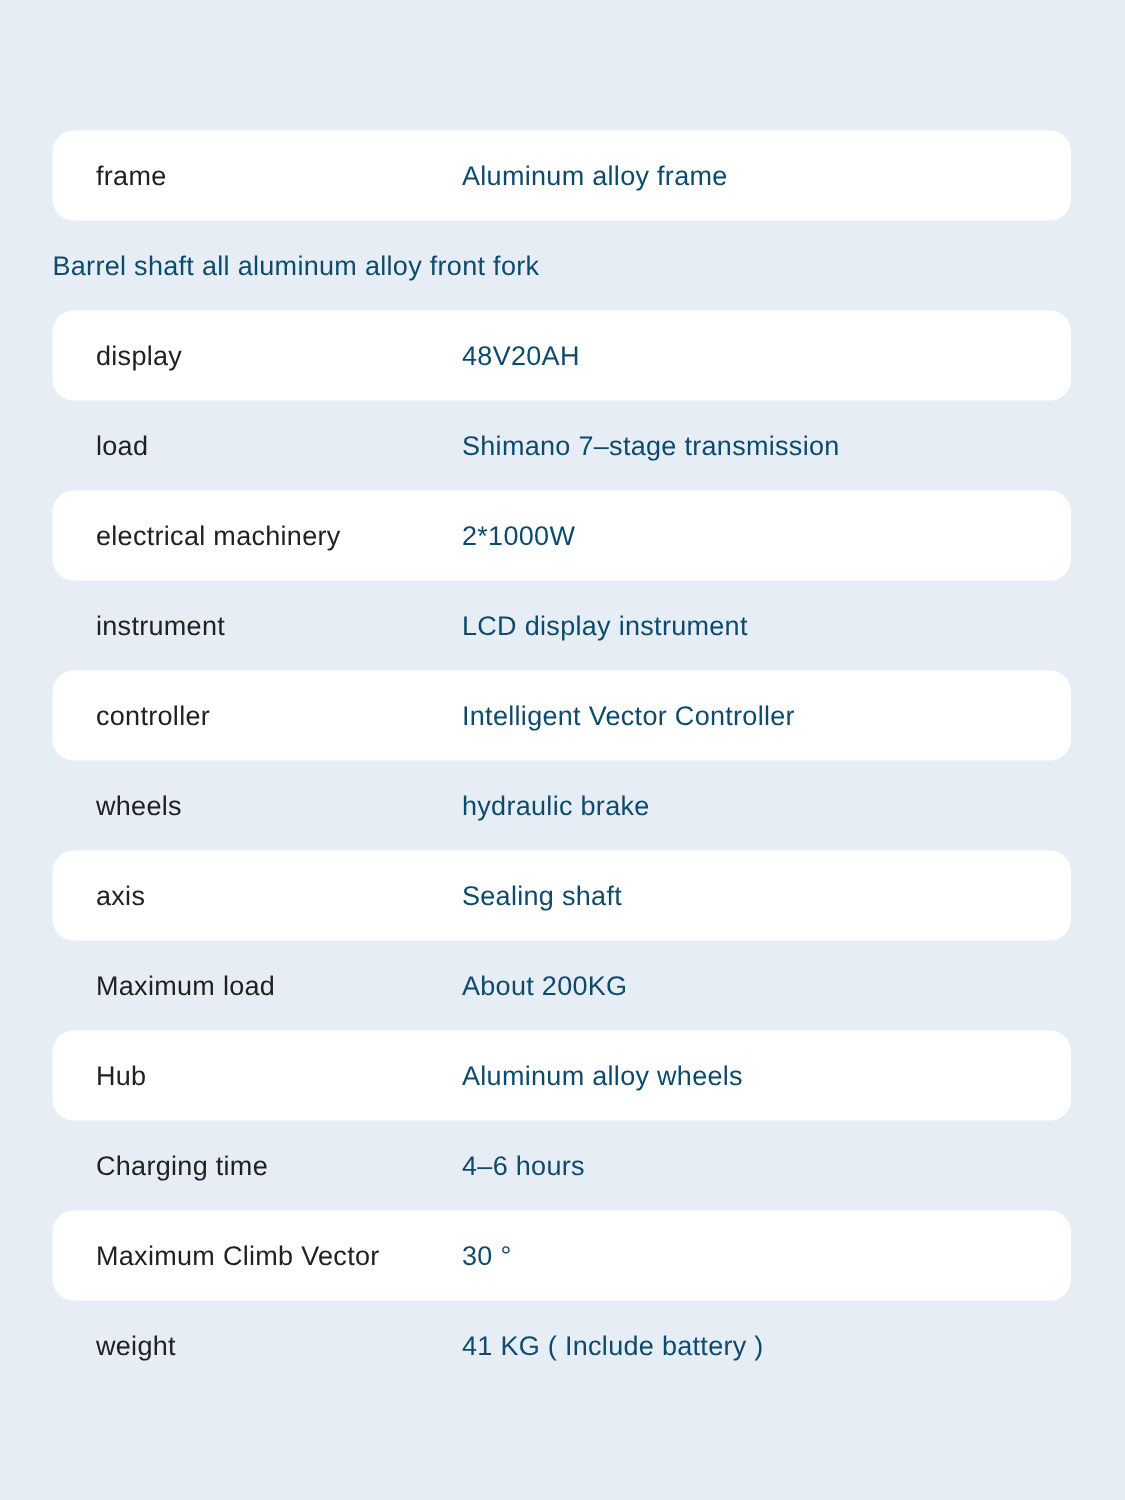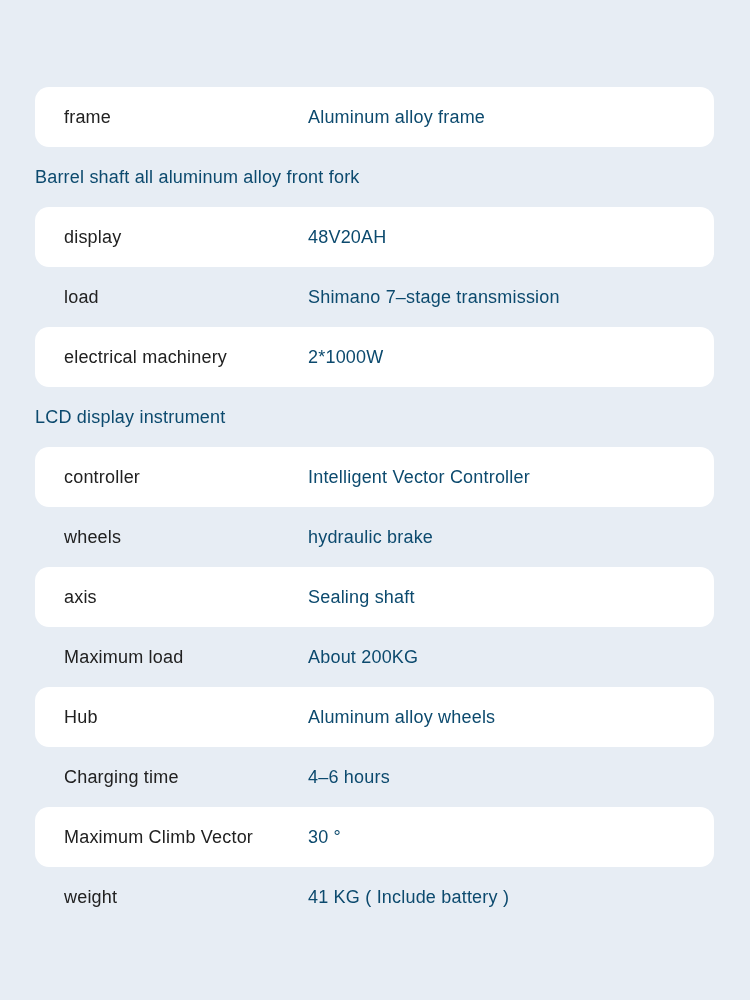--- a/index.html
+++ b/index.html
@@ -74,20 +74,21 @@
     <div class="spec-label">load</div>
     <div class="spec-value">Shimano 7–stage transmission</div>
   </div>
 
   <div class="spec-row highlighted">
     <div class="spec-label">electrical machinery</div>
     <div class="spec-value">2*1000W</div>
   </div>
 
   <div class="spec-row">
+    <div class="spec-label">instrument</div>
     <div class="spec-value">LCD display instrument</div>
   </div>
 
   <div class="spec-row highlighted">
     <div class="spec-label">controller</div>
     <div class="spec-value">Intelligent Vector Controller</div>
   </div>
 
   <div class="spec-row">
     <div class="spec-label">wheels</div>

